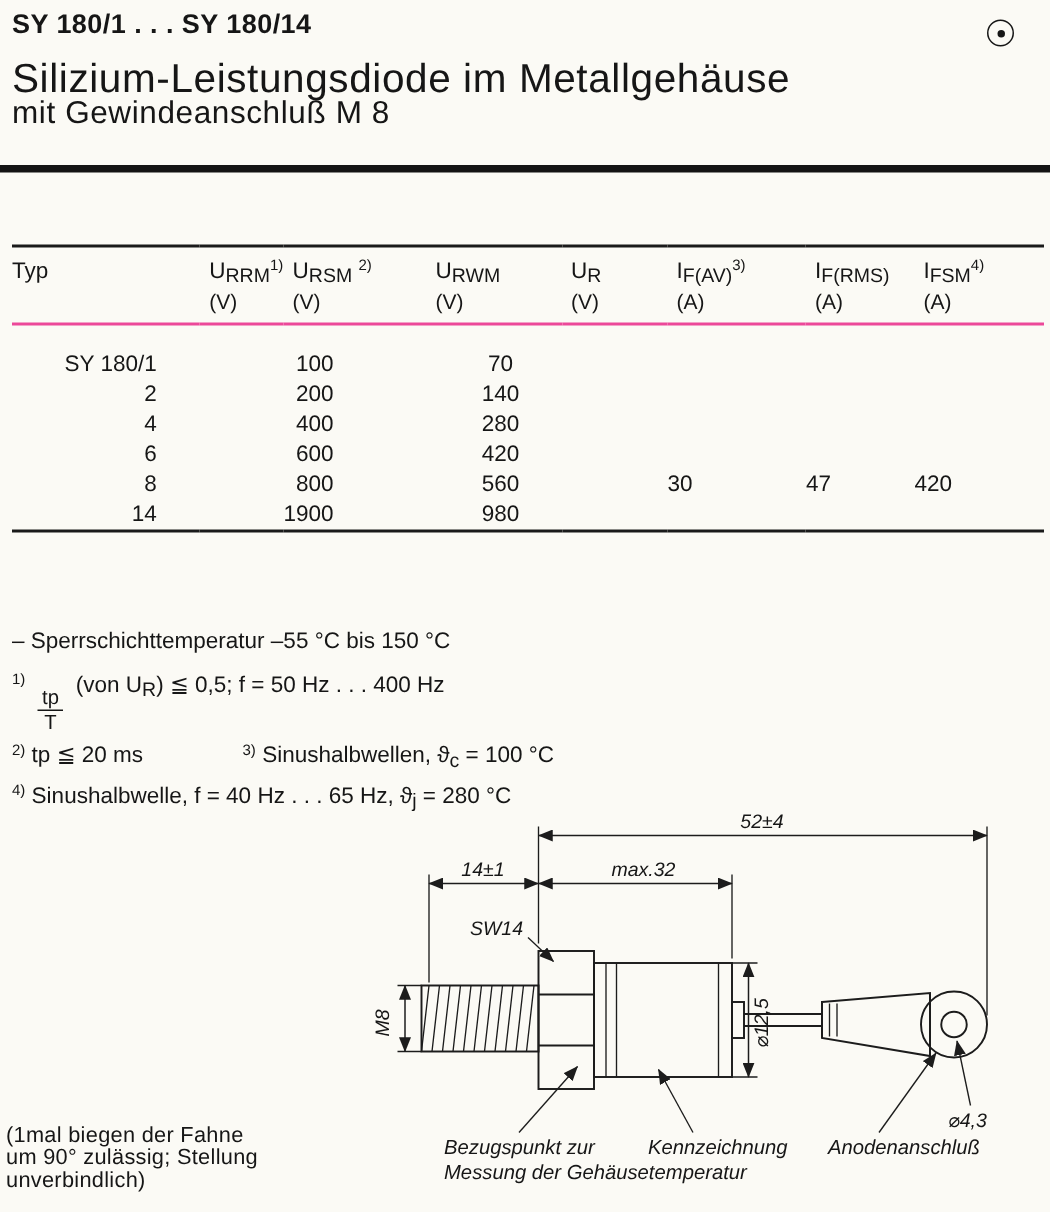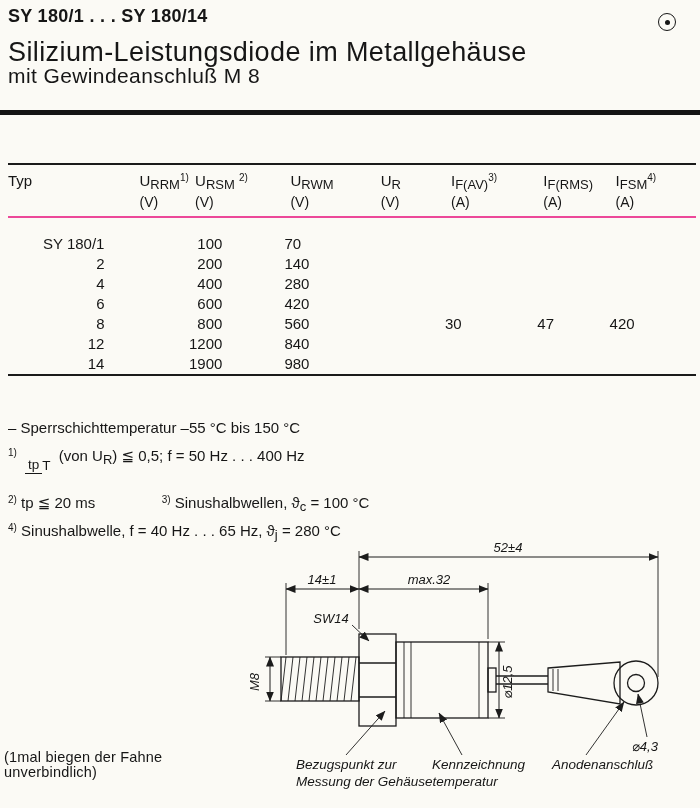--- a/index.html
+++ b/index.html
@@ -24,32 +24,32 @@
   
   .tblwrap{left:8px;top:163px;width:688px}
   table{border-collapse:collapse;width:688px;font-size:15px;border-top:2px solid #1a1a1a;border-bottom:2px solid #1a1a1a}
   thead th{border-bottom:2px solid #ec4899;text-align:left;vertical-align:top;font-weight:normal;padding:7px 0 6px 6px;white-space:nowrap}
   thead th .hunit{display:block;font-size:14px;margin-top:2px}
   sub{font-size:13px;vertical-align:-3px;letter-spacing:0}
   sup{font-size:10px;vertical-align:5px}
   tbody td{height:20px;line-height:20px;padding:0;white-space:nowrap}
   td.c-typ{text-align:right;padding-right:29px}
   td.c-v1{text-align:right;padding-right:62px}
-  td.c-v2{text-align:left;padding-right:62px}
+  td.c-v2{text-align:center;padding-right:62px}
   td.c-if{text-align:left}
   tbody tr:first-child td{padding-top:16px}
   tbody tr:last-child td{padding-bottom:0}
 
   
   .note{left:8px;font-size:15px;white-space:nowrap}
   .note-temp{top:419px}
   .note-1{top:447px}
   .note-23{top:494px}
   .note-4{top:522px}
-  .frac{display:inline-flex;flex-direction:row;text-align:center;vertical-align:-8px;line-height:1.05;font-size:13.5px;margin:0 4px 0 4px}
+  .frac{display:inline-flex;flex-direction:column;text-align:center;vertical-align:-8px;line-height:1.05;font-size:13.5px;margin:0 4px 0 4px}
   .frac .num{border-bottom:1.3px solid #161616;padding:0 3px 1px}
   .frac .den{padding-top:1px}
   .gap{display:inline-block;width:58px}
 
   
   .drawing{left:236px;top:541px}
   .dline{stroke:#1c1c1c;stroke-width:1.3;fill:none}
   .dthin{stroke:#1c1c1c;stroke-width:.9;fill:none}
   .ddim{stroke:#1c1c1c;stroke-width:1;fill:none}
   .dlbl{font:italic 13px "Liberation Sans","DejaVu Sans",sans-serif;fill:#161616}
@@ -149,28 +149,20 @@
       </tr>
       <tr>
         <td class="c-typ">8</td>
         <td class="c-v1" colspan="2">800</td>
         <td class="c-v2" colspan="2">560</td>
         <td class="c-if">30</td>
         <td class="c-if">47</td>
         <td class="c-if">420</td>
       </tr>
       <tr>
-        <td class="c-typ">12</td>
-        <td class="c-v1" colspan="2">1200</td>
-        <td class="c-v2" colspan="2">840</td>
-        <td class="c-if"></td>
-        <td class="c-if"></td>
-        <td class="c-if"></td>
-      </tr>
-      <tr>
         <td class="c-typ">14</td>
         <td class="c-v1" colspan="2">1900</td>
         <td class="c-v2" colspan="2">980</td>
         <td class="c-if"></td>
         <td class="c-if"></td>
         <td class="c-if"></td>
       </tr>
     </tbody>
   </table>
 </div>
@@ -285,14 +277,15 @@
   </g>
 
   <text class="dcap" x="60" y="228">Bezugspunkt zur</text>
   <text class="dcap" x="60" y="245">Messung der Gehäusetemperatur</text>
   <text class="dcap" x="196" y="228">Kennzeichnung</text>
   <text class="dcap" x="316" y="228">Anodenanschluß</text>
 </svg>
 
 <div class="abs remark">
   <div>(1mal biegen der Fahne</div>
+  <div>um 90° zulässig; Stellung</div>
   <div>unverbindlich)</div>
 </div>
 
 </body></html>

